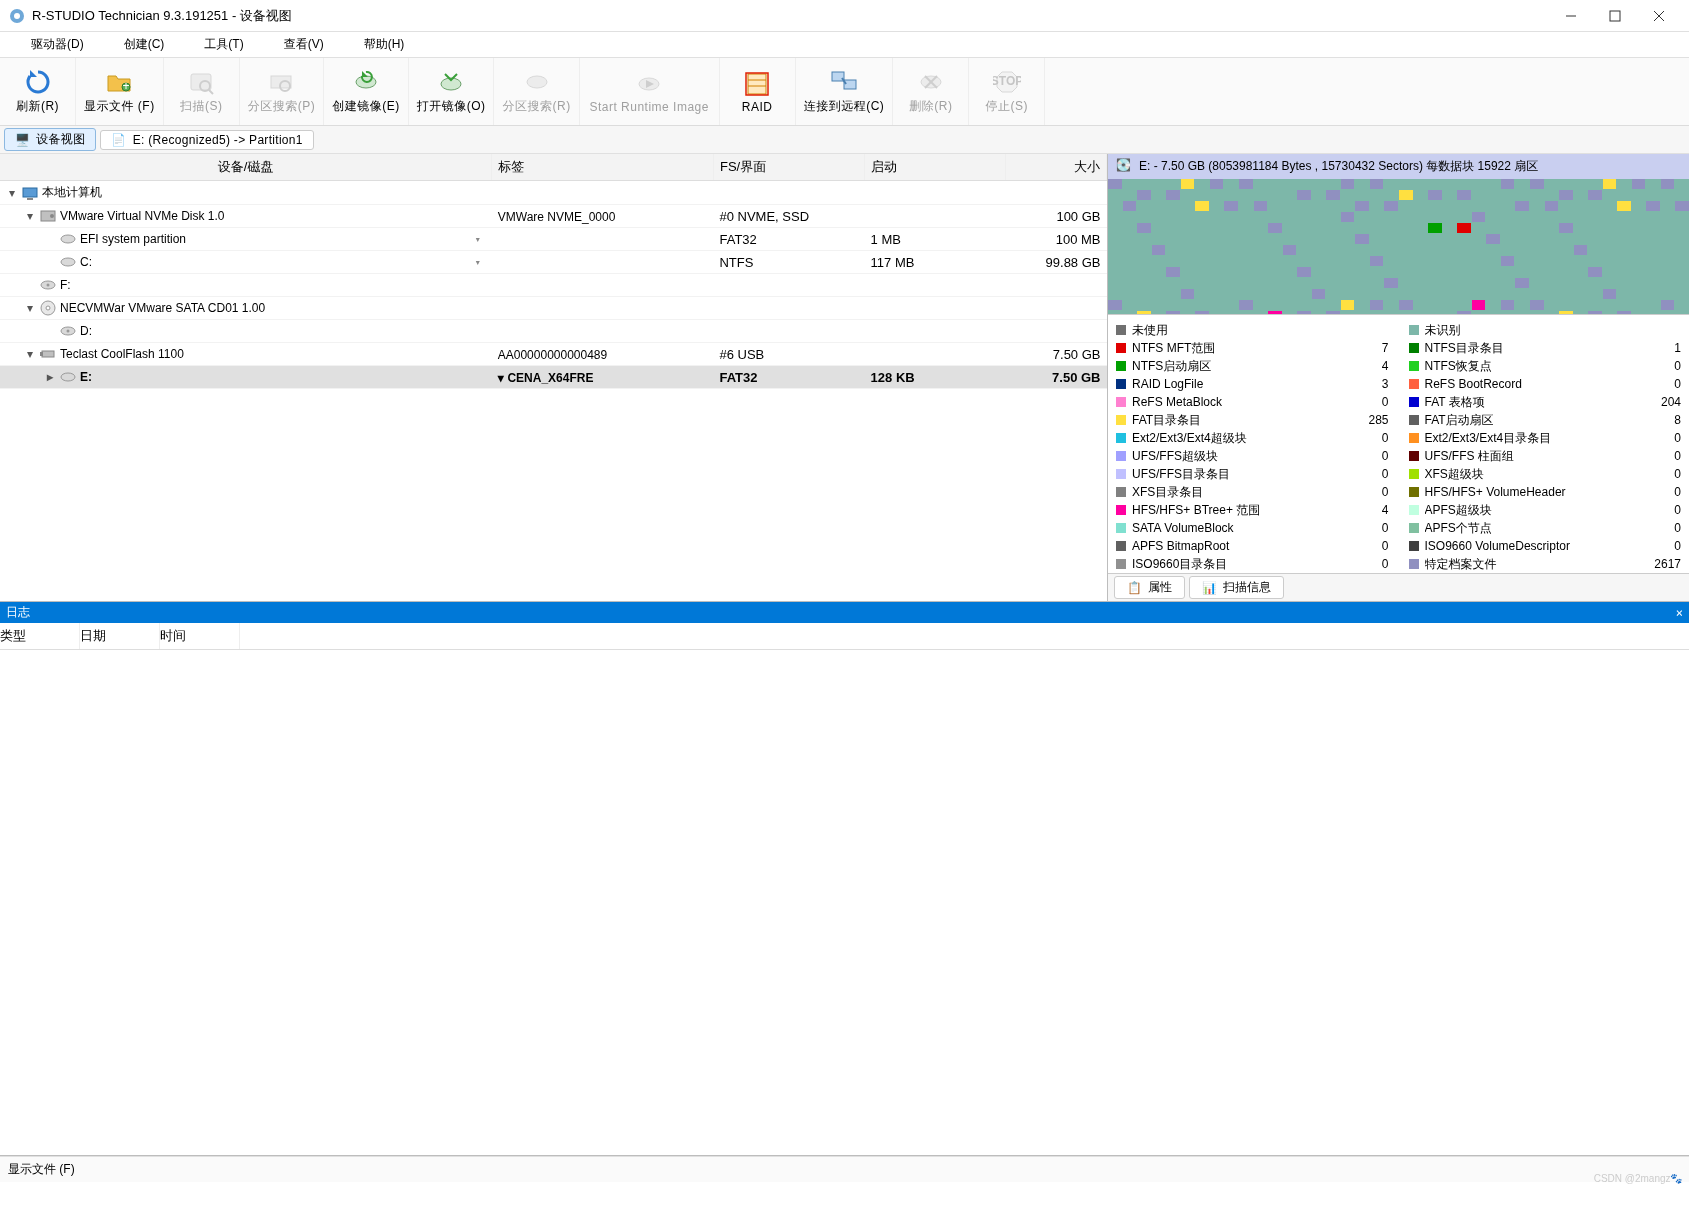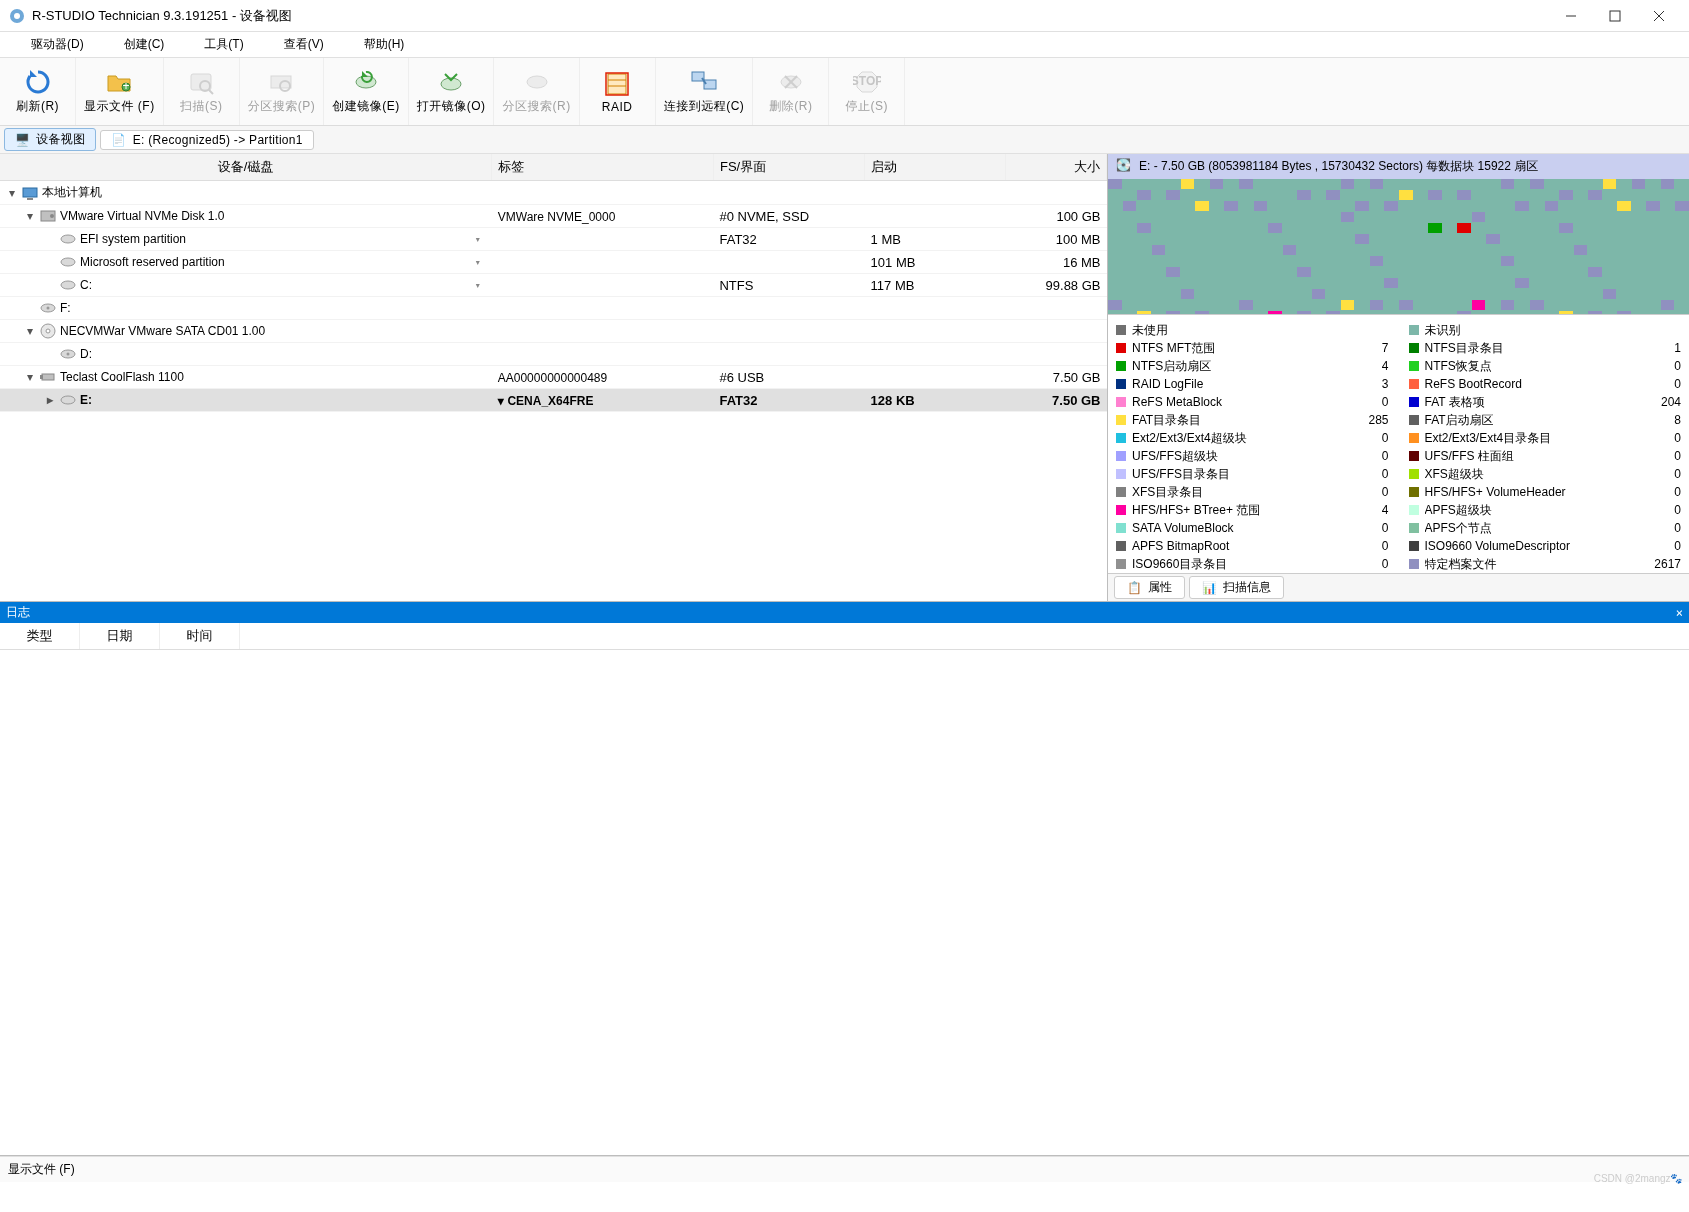--- a/index.html
+++ b/index.html
@@ -66,21 +66,21 @@
 
 .info-tabs { height:28px; display:flex; align-items:center; padding:0 6px; gap:4px; border-top:1px solid #ccc; background:#f6f6f6; }
 .info-tabs .it { padding:2px 12px; border:1px solid #ccc; border-radius:3px; background:#fff; display:flex; align-items:center; gap:6px; font-size:13px; }
 .info-tabs .it.active {  }
 
 
 .log-pane { display:flex; flex-direction:column; height:554px; border-bottom:1px solid #bdbdbd; }
 .log-title { background:#0078d7; color:#fff; padding:2px 6px; font-size:12px; display:flex; align-items:center; justify-content:space-between; }
 .log-title .x { color:#fff; font-family:monospace; }
 .log-head { display:flex; border-bottom:1px solid #ddd; background:#fff; }
-.log-head .lh { padding:4px 0; border-right:1px solid #eee; font-size:13px; text-align:center; }
+.log-head .lh { padding:4px 0; border-right:1px solid #eee; font-size:13px; }
 .log-head .c1 { width:80px; } .log-head .c2 { width:80px; } .log-head .c3 { width:80px; } .log-head .c4 { flex:1; }
 .log-body { flex:1; background:#fff; }
 
 
 .statusbar { height:26px; display:flex; align-items:center; padding:0 8px; font-size:13px; border-top:1px solid #e0e0e0; background:#fafafa; }
 .watermark { position:absolute; right:6px; bottom:28px; font-size:10px; color:#ccc; font-family:sans-serif; }
 </style>
 </head>
 <body>
 
@@ -176,20 +176,29 @@
       </span>
     <span class="lbl">打开镜像(O)</span>
   </div>
   <div class="tb-btn disabled">
     <span class="ic">
         <svg width="28" height="28">
           <ellipse cx="14" cy="14" rx="10" ry="6" fill="#e0e0e0" stroke="#bbb"></ellipse>
         </svg>
       </span>
     <span class="lbl">分区搜索(R)</span>
+  </div>
+  <div class="tb-btn disabled" style="min-width:140px">
+    <span class="ic">
+        <svg width="28" height="28">
+          <ellipse cx="14" cy="14" rx="10" ry="6" fill="#e0e0e0" stroke="#bbb"></ellipse>
+          <polygon points="11,10 11,18 19,14" fill="#aaa"></polygon>
+        </svg>
+      </span>
+    <span class="lbl">Start Runtime Image</span>
   </div>
   <div class="tb-btn">
     <span class="ic">
         <svg width="28" height="28">
           <rect x="5" y="4" width="18" height="20" fill="#ffe9c0" stroke="#d08000"></rect>
           <line x1="5" y1="10" x2="23" y2="10" stroke="#d08000"></line>
           <line x1="5" y1="16" x2="23" y2="16" stroke="#d08000"></line>
           <rect x="3" y="3" width="22" height="22" fill="none" stroke="#e02000" stroke-width="1.5"></rect>
         </svg>
       </span>
@@ -300,39 +309,20 @@
                 </span>
                 <span>EFI system partition</span>
                 <span style="flex:1"></span>
                 <span class="dd">▾</span>
               </div>
             </td>
             <td class="col-label"><span></span></td>
             <td class="col-fs">FAT32</td>
             <td class="col-start">1 MB</td>
             <td class="col-size">100 MB</td>
-          </tr>
-          <tr>
-            <td class="col-dev">
-              <div class="tree-cell indent2">
-                <span class="twisty"></span>
-                <span class="ic">
-                  <svg width="16" height="16">
-                    <ellipse cx="8" cy="8" rx="7" ry="4" fill="#d9d9d9" stroke="#999"></ellipse>
-                  </svg>
-                </span>
-                <span>Microsoft reserved partition</span>
-                <span style="flex:1"></span>
-                <span class="dd">▾</span>
-              </div>
-            </td>
-            <td class="col-label"><span></span></td>
-            <td class="col-fs"></td>
-            <td class="col-start">101 MB</td>
-            <td class="col-size">16 MB</td>
           </tr>
           <tr>
             <td class="col-dev">
               <div class="tree-cell indent2">
                 <span class="twisty"></span>
                 <span class="ic">
                   <svg width="16" height="16">
                     <ellipse cx="8" cy="8" rx="7" ry="4" fill="#d9d9d9" stroke="#999"></ellipse>
                   </svg>
                 </span>

